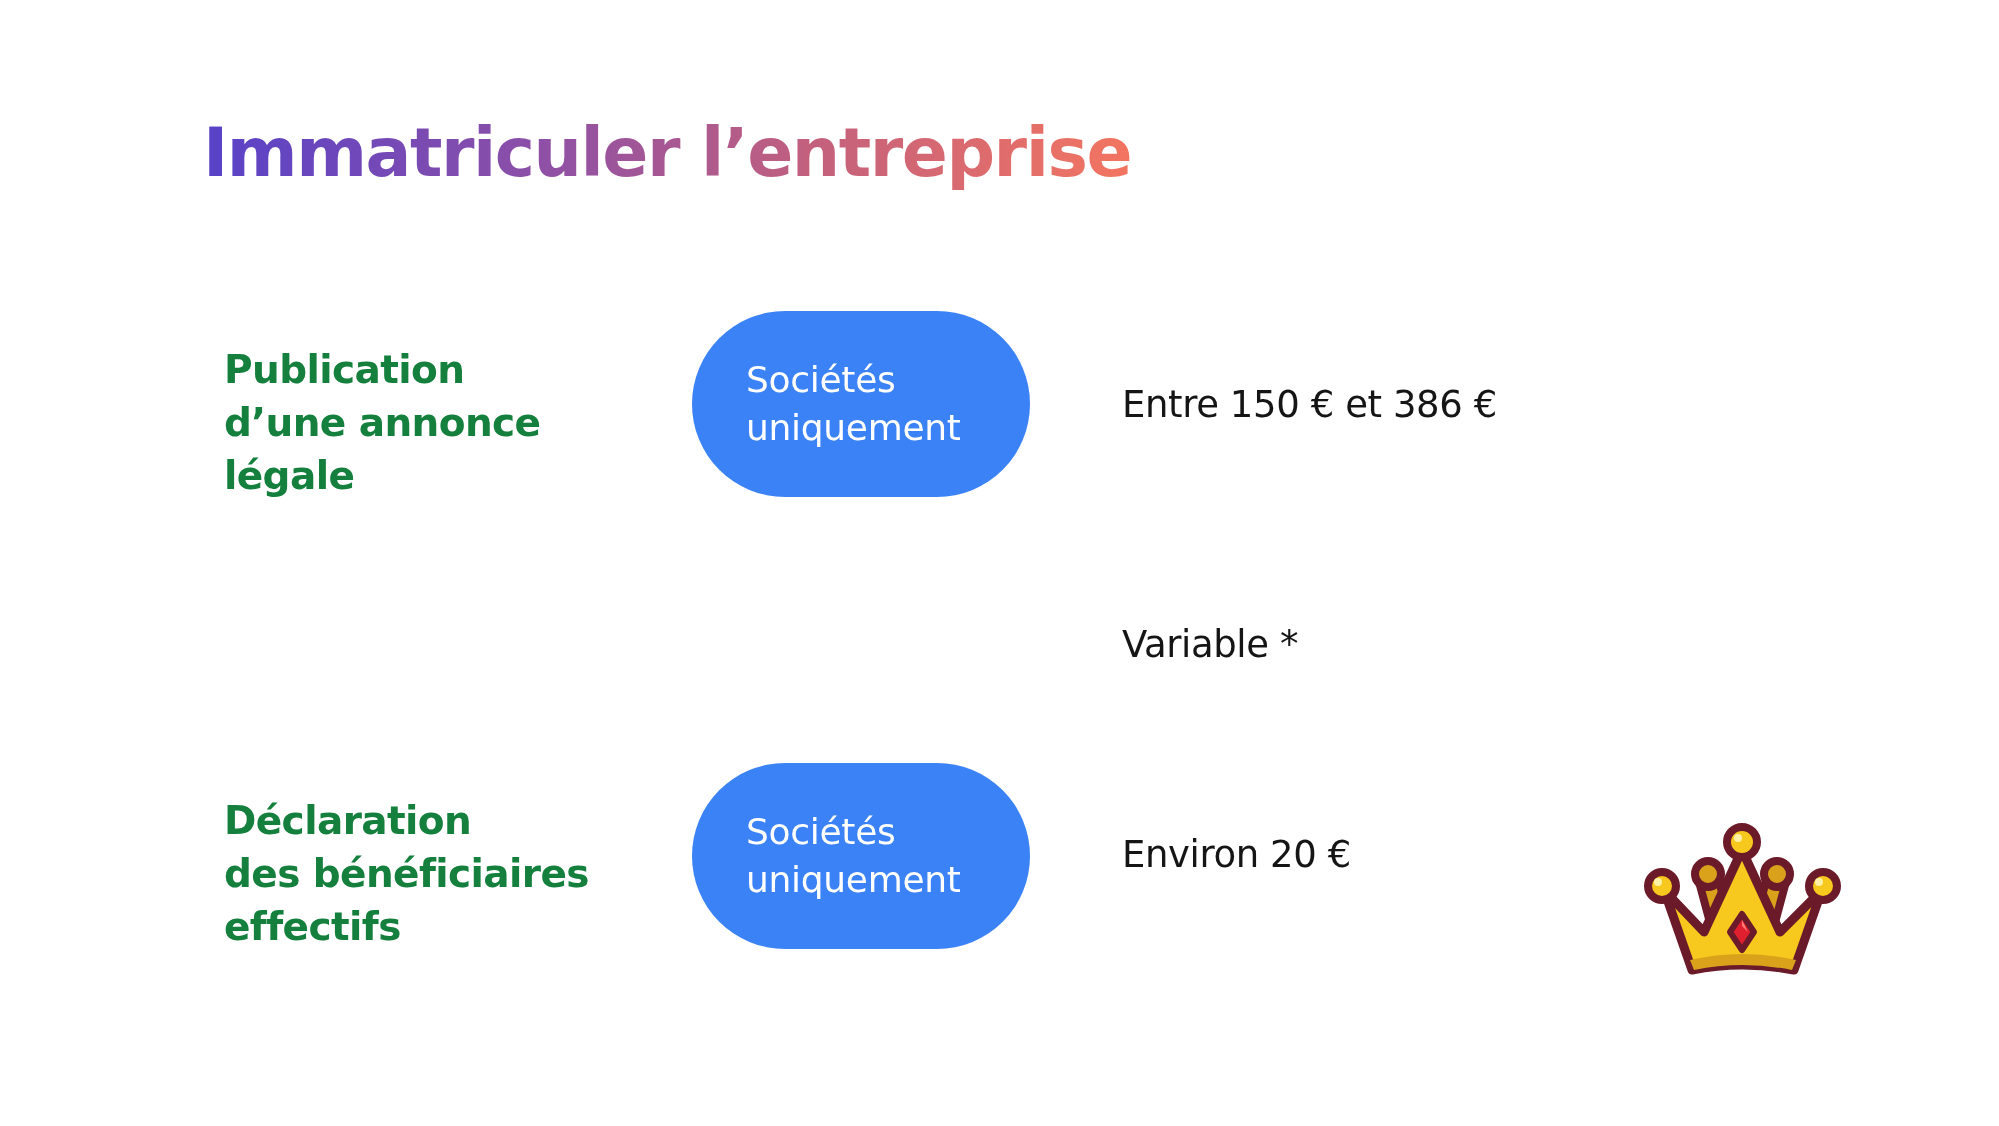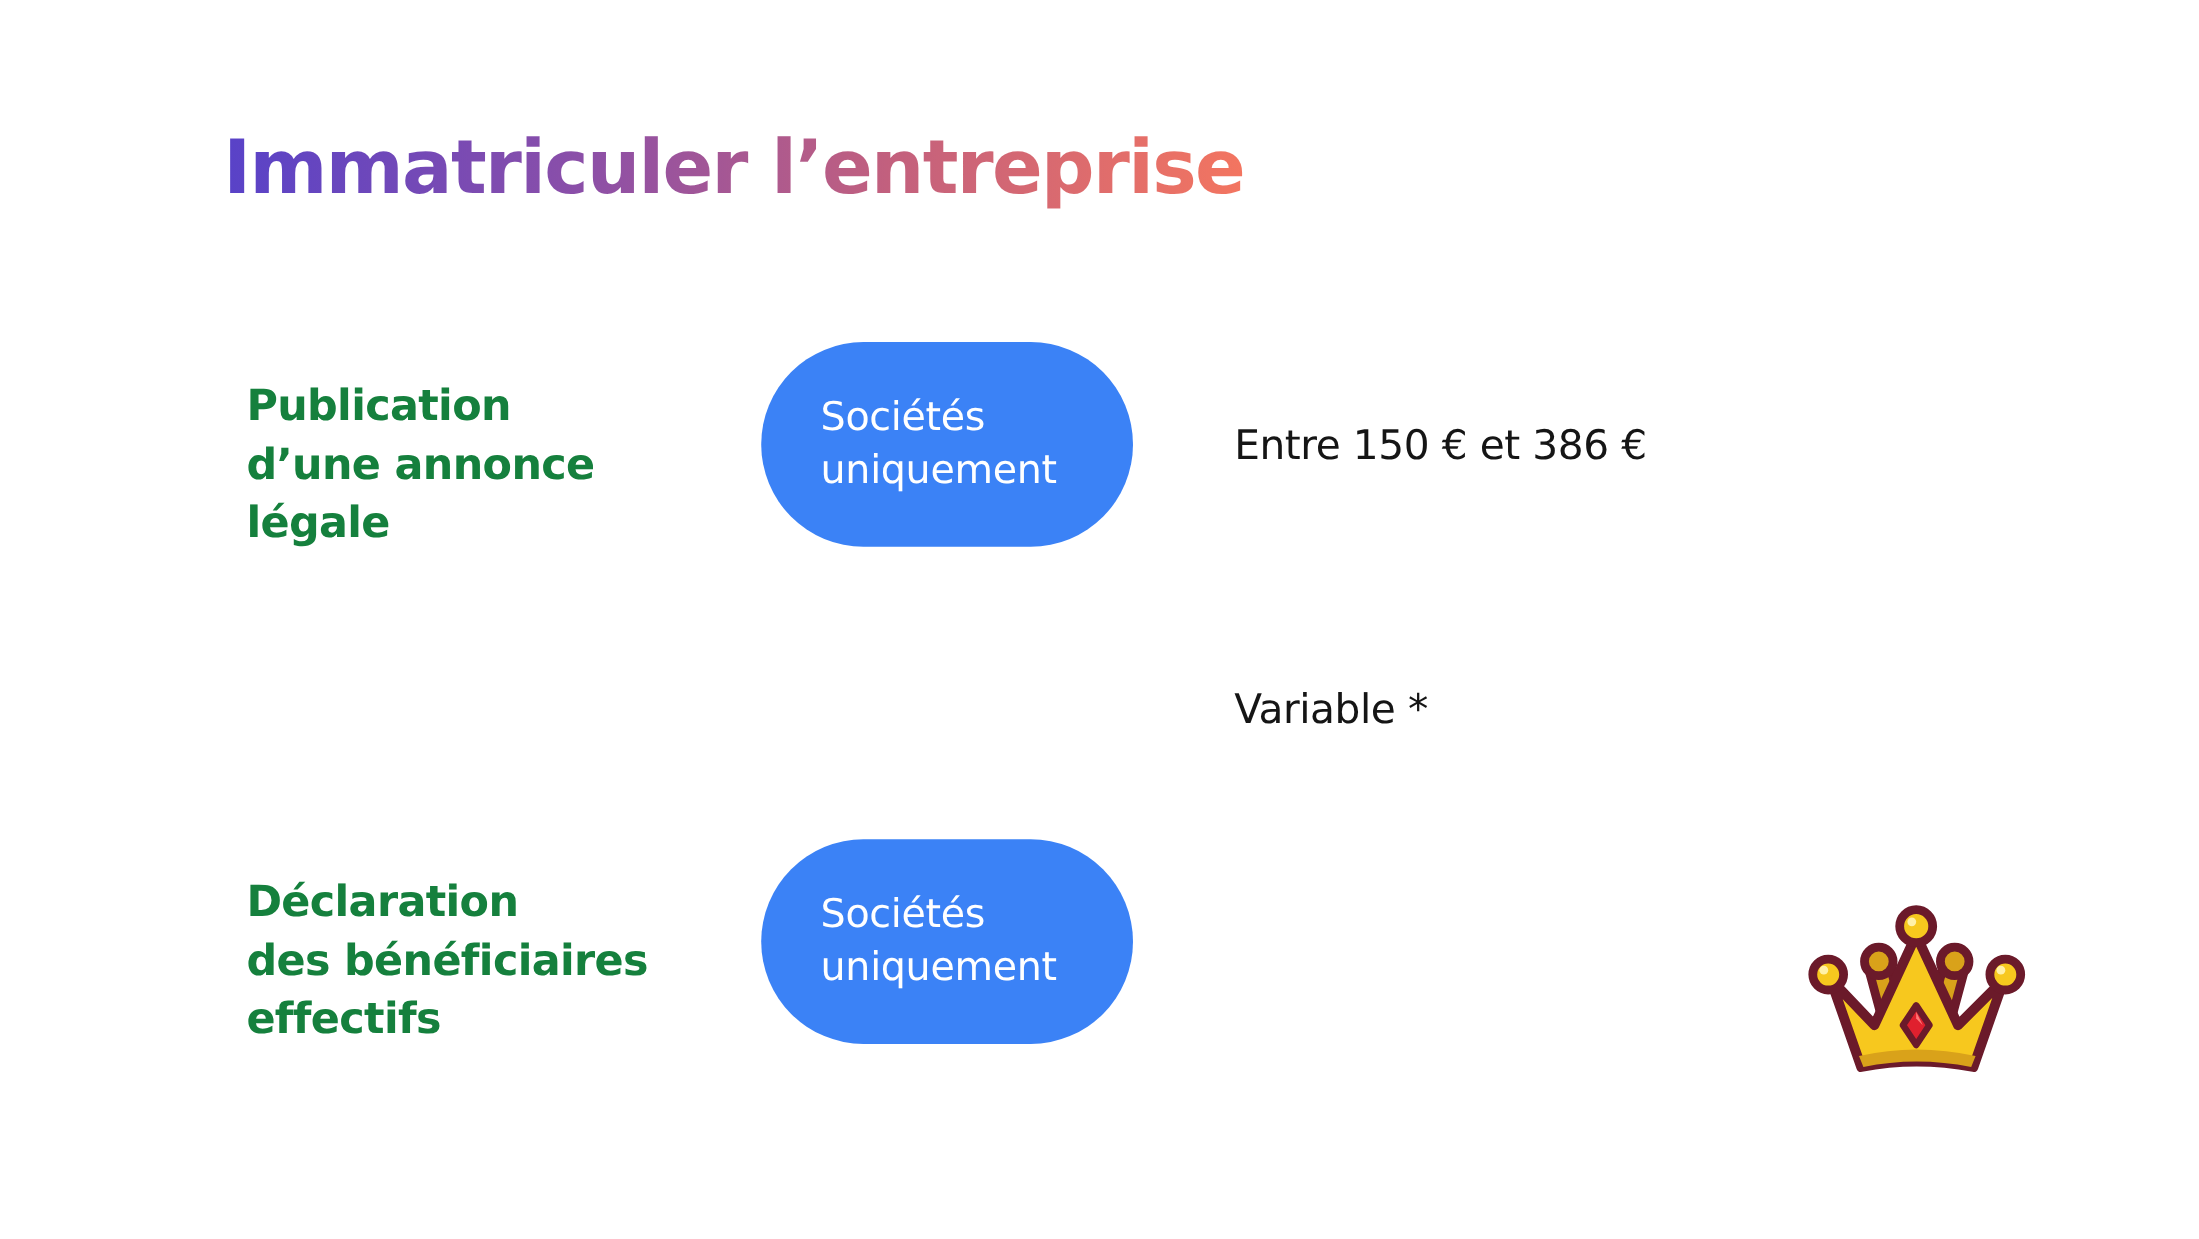--- a/index.html
+++ b/index.html
@@ -118,20 +118,21 @@
   </div>
 
   <div class="row" style="top:763px;">
     <div class="row-label" style="top:13px;">Déclaration
 des bénéficiaires
 effectifs</div>
     <div class="pill">
       <span class="pill-text">Sociétés
 uniquement</span>
     </div>
+    <div class="row-value" style="top:68px;">Environ 20 €</div>
   </div>
 
   <div class="crown">
     <svg viewBox="0 0 205 170" width="205" height="170" xmlns="http://www.w3.org/2000/svg">
 
       <path d="M58 58 L72 110 L92 108 L78 58 Z" fill="#D9A21A" stroke="#6B1A2A" stroke-width="8" stroke-linejoin="round"></path>
       <path d="M147 58 L133 110 L113 108 L127 58 Z" fill="#D9A21A" stroke="#6B1A2A" stroke-width="8" stroke-linejoin="round"></path>
       <circle cx="68" cy="54" r="13" fill="#D9A21A" stroke="#6B1A2A" stroke-width="8"></circle>
       <circle cx="137" cy="54" r="13" fill="#D9A21A" stroke="#6B1A2A" stroke-width="8"></circle>
 

